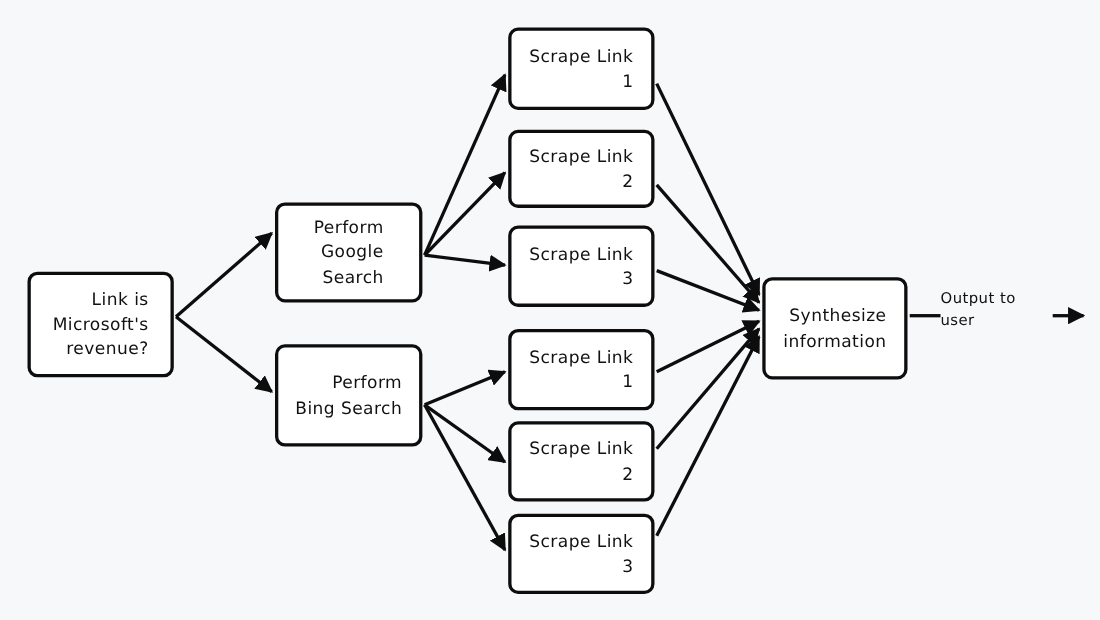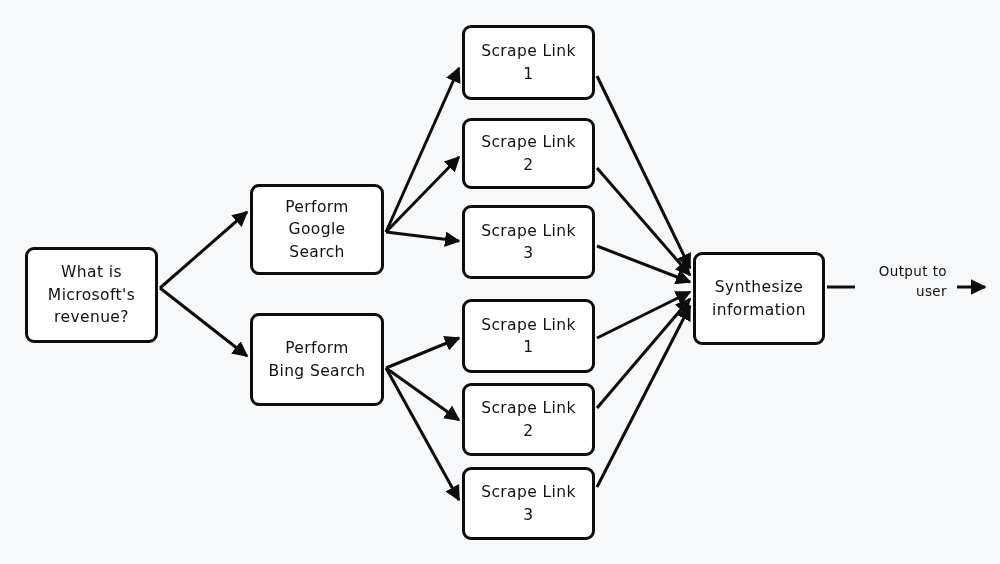--- a/index.html
+++ b/index.html
@@ -28,37 +28,37 @@
   }
   .node {
     position: absolute;
     box-sizing: border-box;
     background: #ffffff;
     border: 3px solid #0d0d0d;
     border-radius: 9px;
     display: flex;
     align-items: center;
     justify-content: center;
-    text-align: center;
+    text-align: right;
     color: #111111;
     font-family: "DejaVu Sans", sans-serif;
     font-size: 15.5px;
     line-height: 1.45;
     letter-spacing: 0.4px;
     white-space: pre-line;
     z-index: 3;
   }
   .edge-label {
     position: absolute;
     color: #111111;
     font-family: "DejaVu Sans", sans-serif;
     font-size: 13.5px;
     line-height: 1.45;
     letter-spacing: 0.4px;
-    text-align: right;
+    text-align: left;
     white-space: pre-line;
     z-index: 4;
   }
 </style>
 </head>
 <body>
 
 <div id="canvas">
 
   <svg id="edges" viewBox="0 0 1000 564" xmlns="http://www.w3.org/2000/svg">
@@ -83,21 +83,21 @@
         <line x1="597" y1="408" x2="690" y2="299" marker-end="url(#arrow)"></line>
         <line x1="597" y1="487" x2="690" y2="306" marker-end="url(#arrow)"></line>
       </g>
     <g id="stub-group" stroke="#0d0d0d" stroke-width="3" fill="none">
         <line x1="827" y1="287" x2="855" y2="287"></line>
         <line x1="957" y1="287" x2="985" y2="287" marker-end="url(#arrow)"></line>
       </g>
   </svg>
 
   <div id="nodes-layer">
-      <div class="node" style="left: 25px; top: 247px; width: 133px; height: 96px;">What is
+      <div class="node" style="left: 25px; top: 247px; width: 133px; height: 96px;">Link is
 Microsoft's
 revenue?</div>
       <div class="node" style="left: 250px; top: 184px; width: 134px; height: 91px;">Perform
 Google
 Search</div>
       <div class="node" style="left: 250px; top: 313px; width: 134px; height: 93px;">Perform
 Bing Search</div>
       <div class="node" style="left: 462px; top: 25px; width: 133px; height: 75px;">Scrape Link
 1</div>
       <div class="node" style="left: 462px; top: 118px; width: 133px; height: 71px;">Scrape Link

